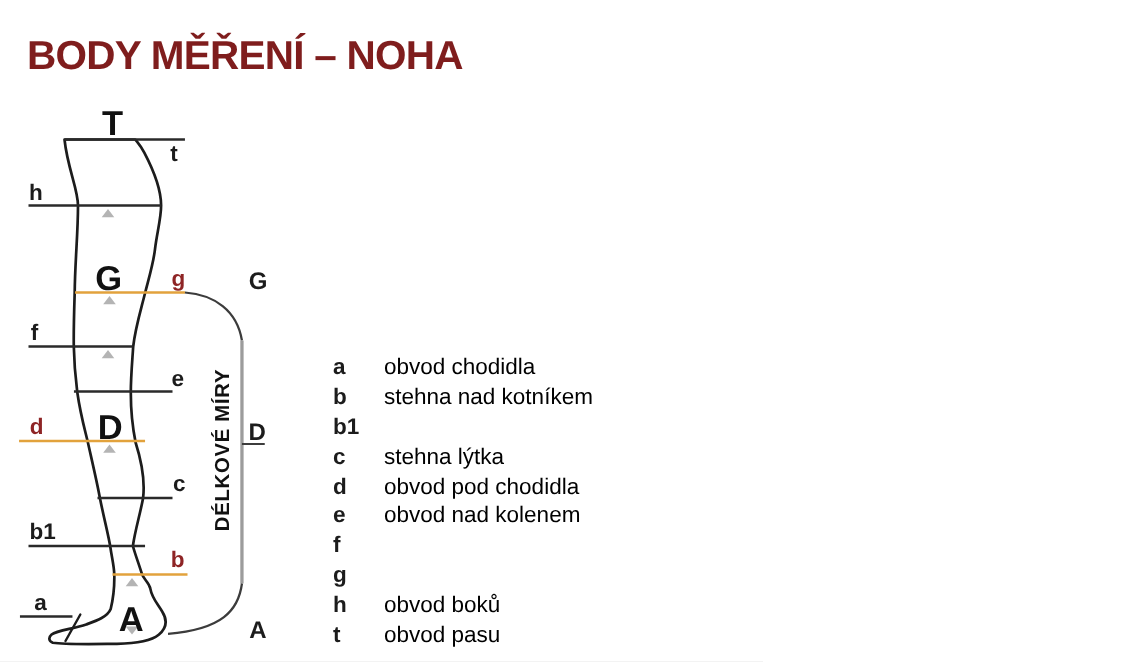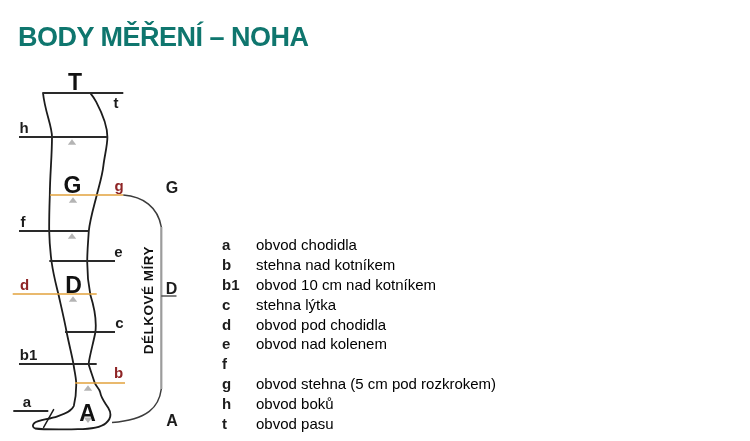--- a/index.html
+++ b/index.html
@@ -2,21 +2,21 @@
 <html><head>
 <meta charset="utf-8">
 <style>
   html,body{margin:0;padding:0;background:#e9e9e9;}
   .screen{
     position:relative;width:750px;height:441px;background:#ffffff;overflow:hidden;
     font-family:"Liberation Sans",sans-serif;color:#1c1c1c;
   }
   .title{
     position:absolute;left:18px;top:22px;font-size:27px;font-weight:bold;
-    letter-spacing:-0.5px;color:#0f766e;white-space:nowrap;
+    letter-spacing:-0.5px;color:#7f1d1d;white-space:nowrap;
   }
   .diagram-svg{position:absolute;left:0;top:70px;}
   .legend{position:absolute;left:222px;top:235px;}
   .legend-row{display:flex;align-items:center;height:19.8px;font-size:15px;}
   .legend-key{width:34px;font-weight:bold;color:#1c1c1c;}
   .legend-text{color:#000000;white-space:nowrap;}
   
   text{font-family:"Liberation Sans",sans-serif;font-weight:bold;}
   .lbl{font-size:15px;fill:#1c1c1c;}
   .lbl-red{font-size:15px;fill:#8e2425;}
@@ -122,40 +122,38 @@
     <div class="legend-row">
       <span class="legend-key">a</span>
       <span class="legend-text">obvod chodidla</span>
     </div>
     <div class="legend-row">
       <span class="legend-key">b</span>
       <span class="legend-text">stehna nad kotníkem</span>
     </div>
     <div class="legend-row">
       <span class="legend-key">b1</span>
-      <span class="legend-text">obvod 10 cm nad kotníkem</span>
     </div>
     <div class="legend-row">
       <span class="legend-key">c</span>
       <span class="legend-text">stehna lýtka</span>
     </div>
     <div class="legend-row">
       <span class="legend-key">d</span>
       <span class="legend-text">obvod pod chodidla</span>
     </div>
     <div class="legend-row">
       <span class="legend-key">e</span>
       <span class="legend-text">obvod nad kolenem</span>
     </div>
     <div class="legend-row">
       <span class="legend-key">f</span>
     </div>
     <div class="legend-row">
       <span class="legend-key">g</span>
-      <span class="legend-text">obvod stehna (5 cm pod rozkrokem)</span>
     </div>
     <div class="legend-row">
       <span class="legend-key">h</span>
       <span class="legend-text">obvod boků</span>
     </div>
     <div class="legend-row">
       <span class="legend-key">t</span>
       <span class="legend-text">obvod pasu</span>
     </div>
   </div>

